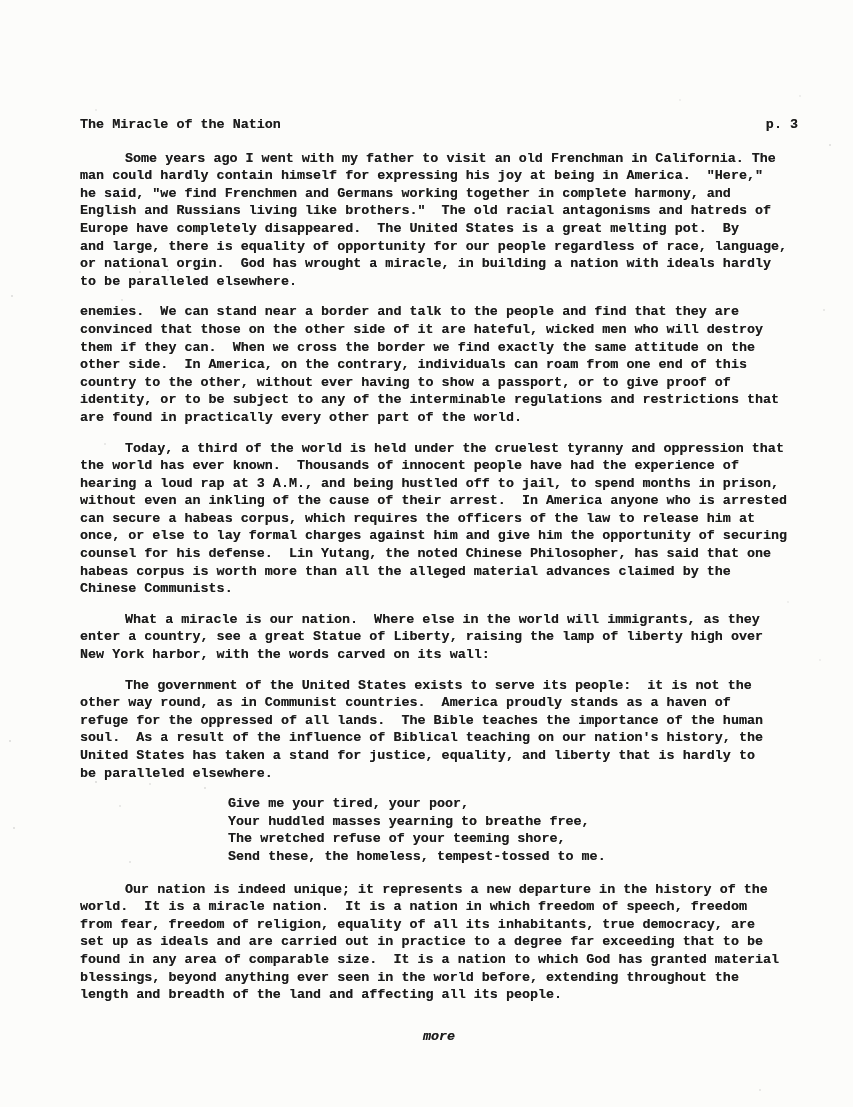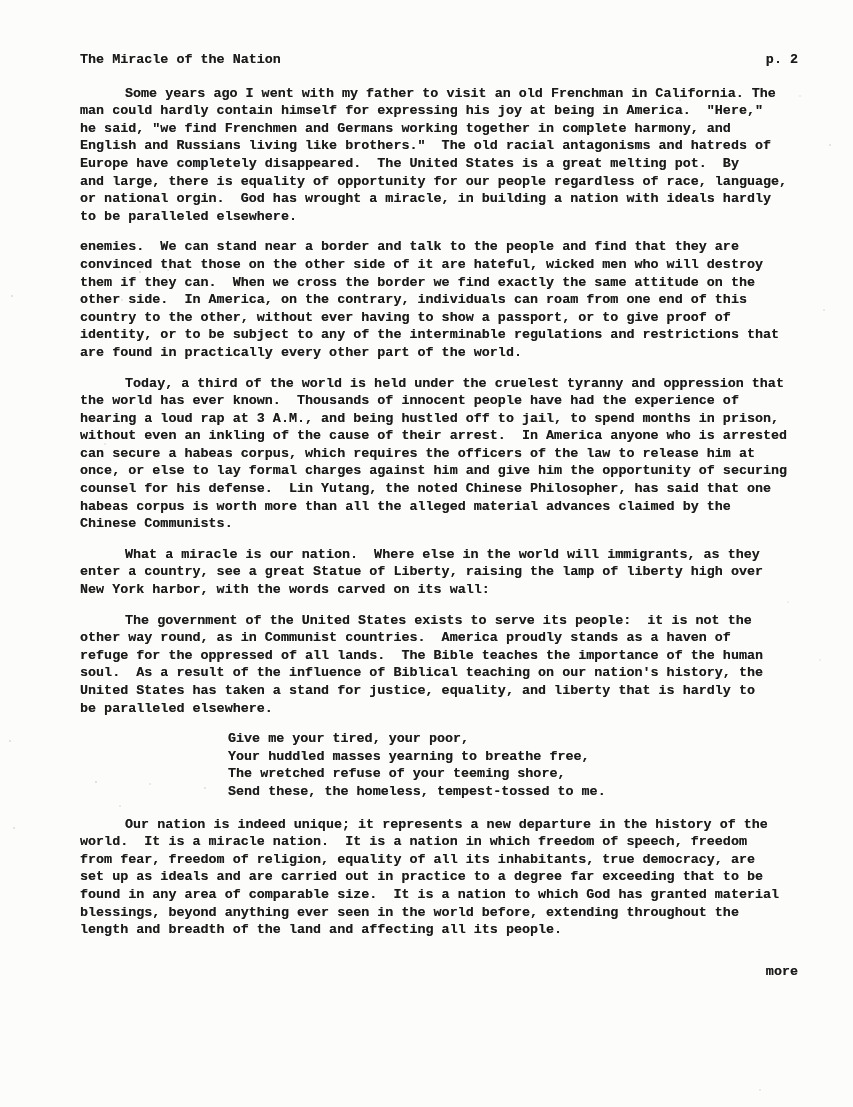--- a/index.html
+++ b/index.html
@@ -15,21 +15,21 @@
     overflow: hidden;
     font-family: "Liberation Mono", "DejaVu Sans Mono", monospace;
     font-weight: 700;
     font-size: 13.4px;
     line-height: 17.6px;
     color: #1b1b1b;
     text-shadow: 0 0 0.4px rgba(10,10,10,0.55);
   }
   .content {
     position: relative;
-    padding: 51px 55px 0 80px;
+    padding: 116px 55px 0 80px;
     z-index: 2;
   }
   .doc-header {
     display: flex;
     justify-content: space-between;
     margin-bottom: 16px;
   }
   .para {
     margin: 0 0 13px 0;
     white-space: pre-wrap;
@@ -38,21 +38,22 @@
     text-indent: 45px;
   }
   .quote {
     padding-left: 148px;
     margin-top: 3px;
     margin-bottom: 15px;
     white-space: pre-wrap;
   }
   .doc-footer {
     margin-top: 24px;
-    text-align: right;
+    text-align: center;
+    font-style: italic;
   }
   
   .scan-noise {
     position: absolute;
     inset: 0;
     z-index: 1;
     pointer-events: none;
     background-image:
       radial-gradient(circle 2px at 140px 272px, rgba(60,60,60,0.35), transparent 70%),
       radial-gradient(circle 1.5px at 168px 270px, rgba(60,60,60,0.3), transparent 70%),
@@ -78,21 +79,21 @@
 </style>
 </head>
 <body>
 
 <div class="page">
   <div class="scan-noise"></div>
   <div class="content">
 
     <div class="doc-header">
       <span>The Miracle of the Nation</span>
-      <span>p. 2</span>
+      <span>p. 3</span>
     </div>
 
     <p class="para indent">Some years ago I went with my father to visit an old Frenchman in California. The
 man could hardly contain himself for expressing his joy at being in America.  "Here,"
 he said, "we find Frenchmen and Germans working together in complete harmony, and
 English and Russians living like brothers."  The old racial antagonisms and hatreds of
 Europe have completely disappeared.  The United States is a great melting pot.  By
 and large, there is equality of opportunity for our people regardless of race, language,
 or national orgin.  God has wrought a miracle, in building a nation with ideals hardly
 to be paralleled elsewhere.</p>

